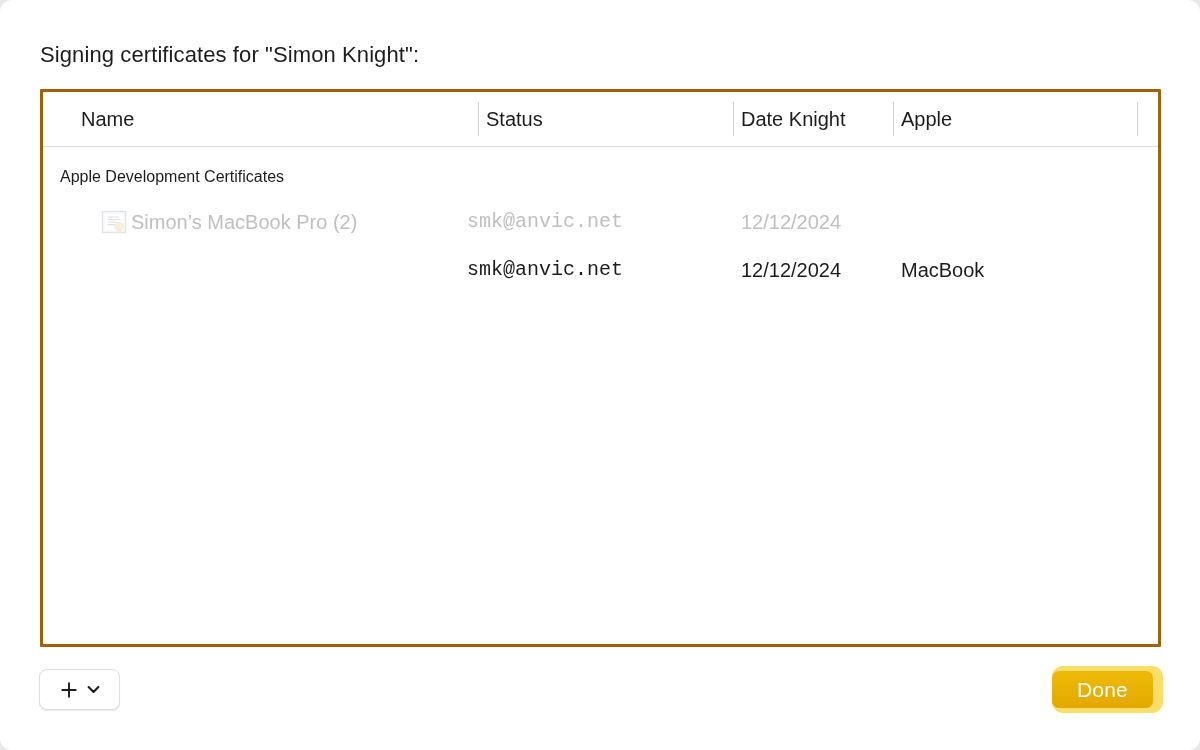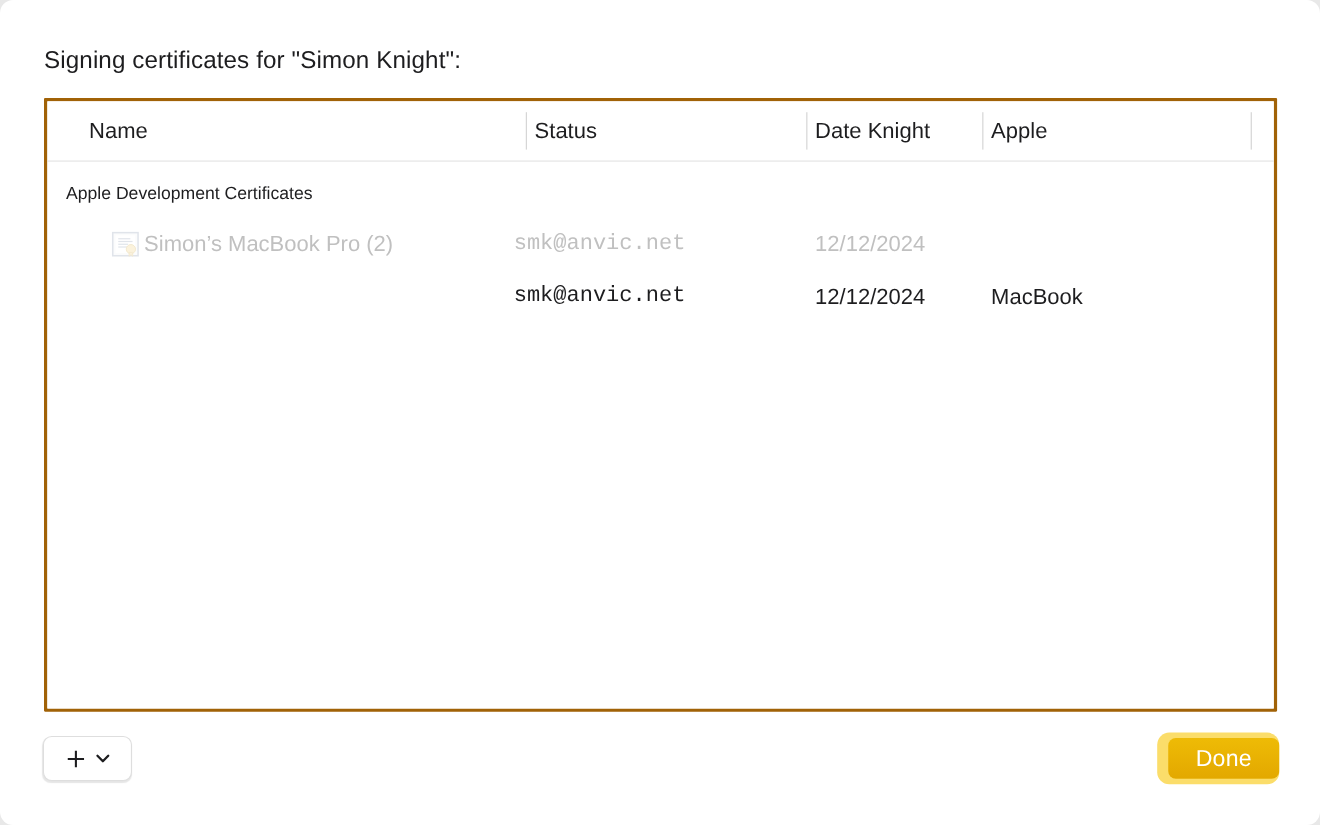--- a/index.html
+++ b/index.html
@@ -174,21 +174,21 @@
     position: absolute;
     left: 1052px;
     top: 666px;
     width: 111px;
     height: 47px;
     box-sizing: border-box;
     border-radius: 11px;
     background: #fbdd6a;
     display: flex;
     align-items: center;
-    justify-content: flex-end;
+    justify-content: flex-start;
   }
   #done-button {
     width: 101px;
     height: 37px;
     border-radius: 7px;
     background: #e8b200;
     background-image: linear-gradient(to bottom, #eebb06, #e3a800);
     display: flex;
     align-items: center;
     justify-content: center;

